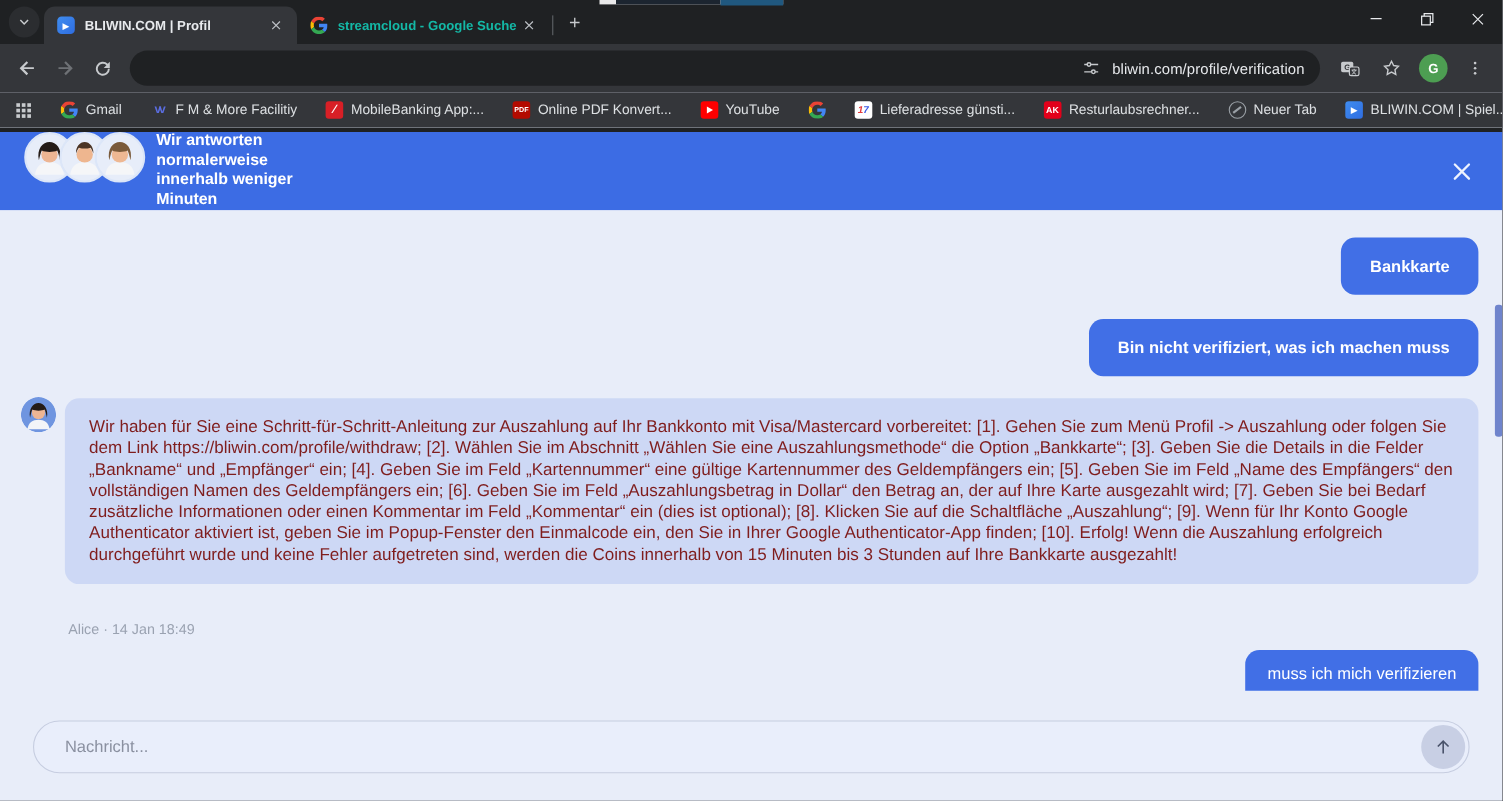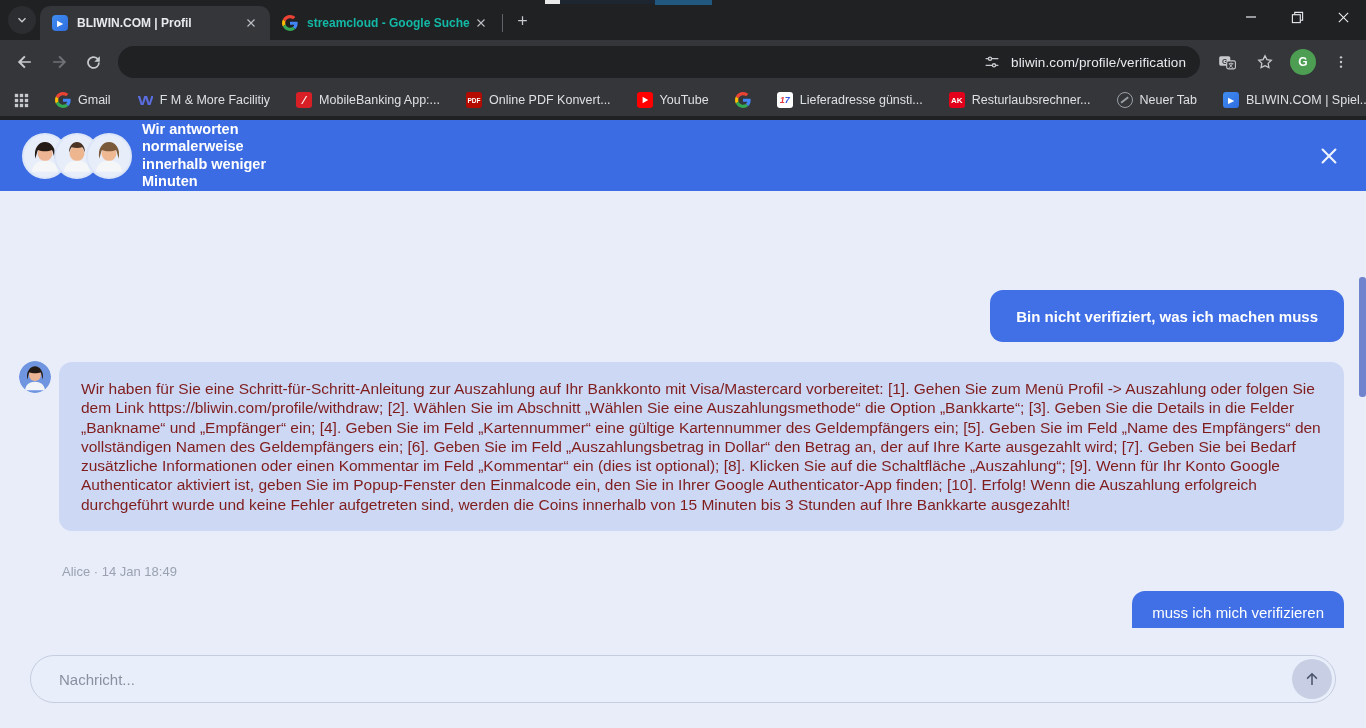--- a/index.html
+++ b/index.html
@@ -37,35 +37,35 @@
   .avatar-g { width:26px; height:26px; border-radius:50%; background:#4d9e52; color:#fff; font-size:12px; font-weight:bold;
     display:flex; align-items:center; justify-content:center; margin:0 4px; }
 
   
   .bookmarks { height:32px; background:#34363a; display:flex; align-items:center; padding:0 14px; gap:1px; }
   .apps-grid { color:#c7cacd; margin-right:10px; display:flex; }
   .bm-divider { width:1px; height:16px; background:#5f6368; margin-right:14px; }
   .bm-item { display:flex; align-items:center; gap:7px; margin-right:25px; color:#dde0e3; font-size:12.5px; white-space:nowrap; }
   .bm-label:empty { display:none; }
   .ico16 { width:16px; height:16px; border-radius:3px; display:flex; align-items:center; justify-content:center; flex:0 0 16px; overflow:hidden; }
-  .ico-fm { color:#5b6ee1; font-weight:bold; font-size:16px; letter-spacing:-2px;text-align:center; }
+  .ico-fm { color:#5b6ee1; font-weight:bold; font-size:11px; letter-spacing:-2px;text-align:center; }
   .ico-mb { background:#d81f26; color:#fff; font-weight:bold; font-size:11px; }
   .ico-pdf { background:#b30b00; color:#fff; font-weight:bold; font-size:6.5px; }
   .ico-yt { background:#f00; }
   .ico-lf { background:#fff; font-style:italic; font-weight:bold; font-size:9px; }
   .ico-lf b { color:#e4393c; } .ico-lf i { color:#3c5ae4; font-style:italic; }
   .ico-ak { background:#e2001a; color:#fff; font-weight:bold; font-size:8px; }
   .ico-globe { border:1.5px solid #9aa0a6; border-radius:50%; position:relative; }
   .ico-globe::after { content:""; position:absolute; left:2px; top:6px; width:9px; height:1.5px; background:#9aa0a6; transform:rotate(-38deg); }
 
   
   .content { position:relative; height:612px; background:#e8edf9; }
   .dark-sliver { position:absolute; left:0; top:0; width:100%; height:4px; background:#1f2123; }
   .banner { position:absolute; left:0; top:4px; width:100%; height:186px; z-index:3; height:186px; }
-  .banner-inner { position:absolute; left:0; top:0; width:100%; height:71px; background:#3c6ce4; display:flex; align-items:center; }
+  .banner-inner { position:absolute; left:0; top:0; width:100%; height:71px; background:#3c6ce4; display:flex; align-items:flex-start; }
   .banner { height:71px; }
   .avatars { display:flex; margin-left:22px; }
   .av { width:46px; height:46px; border-radius:50%; border:2px solid #dce6f8; overflow:hidden; background:#e7edf9; }
   .av + .av { margin-left:-14px; }
   .banner-text { margin-left:10px; width:128px; color:#fff; font-weight:bold; font-size:14.5px; line-height:17.5px; }
   .banner-close { position:absolute; right:22px; top:50%; transform:translateY(-50%); width:30px; height:30px;
     display:flex; align-items:center; justify-content:center; color:#eef3ff; }
   .hidden-ts { position:absolute; left:62px; top:61px; z-index:1; color:#9aa2b1; font-size:13px; }
 
   .bubble-user { position:absolute; right:22px; background:#416fe6; color:#fff; font-weight:bold; font-size:15px;
@@ -339,20 +339,21 @@
         </div>
         <div class="banner-text">Wir antworten normalerweise innerhalb weniger Minuten</div>
         <div class="banner-close">
           <svg width="22" height="22" viewBox="0 0 24 24">
               <path d="M5 5l14 14M19 5L5 19" stroke="currentColor" stroke-width="2.3" stroke-linecap="round"></path>
             </svg>
         </div>
       </div>
     </div>
 
+    <div class="bubble-user bubble-1">Bankkarte</div>
     <div class="bubble-user bubble-2">Bin nicht verifiziert, was ich machen muss</div>
 
     <div class="agent-avatar">
       <svg width="32" height="32">
           <use href="#woman-agent"></use>
         </svg>
     </div>
     <div class="agent-bubble">Wir haben für Sie eine Schritt-für-Schritt-Anleitung zur Auszahlung auf Ihr Bankkonto mit Visa/Mastercard vorbereitet: [1]. Gehen Sie zum Menü Profil -&gt; Auszahlung oder folgen Sie dem Link https://bliwin.com/profile/withdraw; [2]. Wählen Sie im Abschnitt „Wählen Sie eine Auszahlungsmethode“ die Option „Bankkarte“; [3]. Geben Sie die Details in die Felder „Bankname“ und „Empfänger“ ein; [4]. Geben Sie im Feld „Kartennummer“ eine gültige Kartennummer des Geldempfängers ein; [5]. Geben Sie im Feld „Name des Empfängers“ den vollständigen Namen des Geldempfängers ein; [6]. Geben Sie im Feld „Auszahlungsbetrag in Dollar“ den Betrag an, der auf Ihre Karte ausgezahlt wird; [7]. Geben Sie bei Bedarf zusätzliche Informationen oder einen Kommentar im Feld „Kommentar“ ein (dies ist optional); [8]. Klicken Sie auf die Schaltfläche „Auszahlung“; [9]. Wenn für Ihr Konto Google Authenticator aktiviert ist, geben Sie im Popup-Fenster den Einmalcode ein, den Sie in Ihrer Google Authenticator-App finden; [10]. Erfolg! Wenn die Auszahlung erfolgreich durchgeführt wurde und keine Fehler aufgetreten sind, werden die Coins innerhalb von 15 Minuten bis 3 Stunden auf Ihre Bankkarte ausgezahlt!</div>
     <div class="ts2">Alice · 14 Jan 18:49</div>
 

